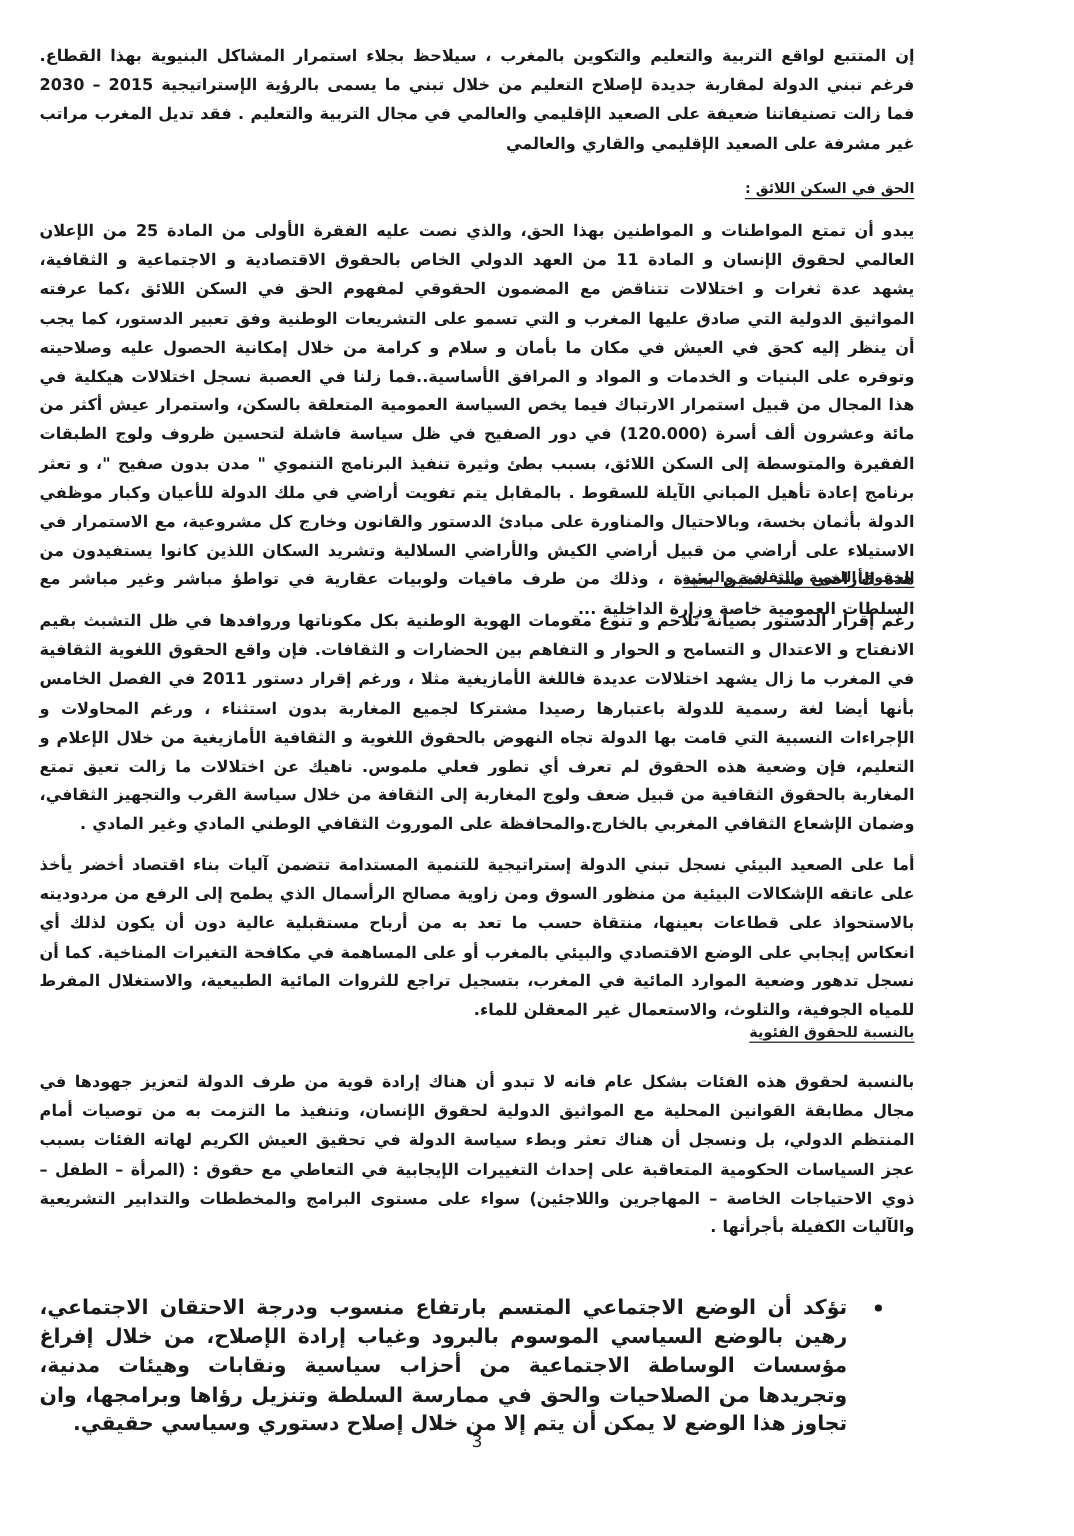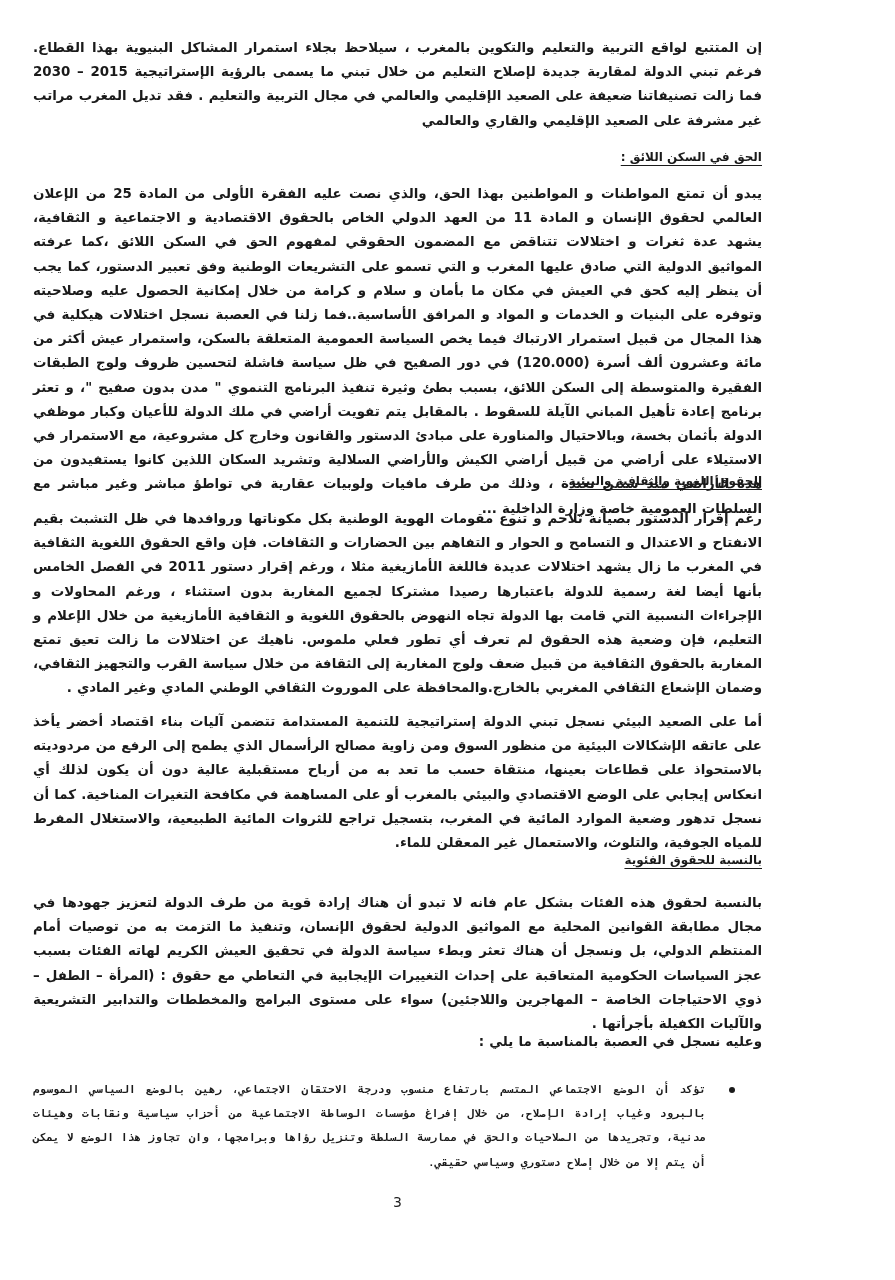--- a/index.html
+++ b/index.html
@@ -45,27 +45,26 @@
     }
     .bullet-list {
       position: absolute;
       left: 33px;
       right: 33px;
       list-style: none;
     }
     .bullet-item {
       position: relative;
       padding-right: 56px;
-      font-size: 11px;
+      font-size: 17px;
       font-weight: bold;
       line-height: 24.2px;
       text-align: justify;
       text-align-last: right;
       letter-spacing: -0.15px;
-      font-family: Liberation Mono, monospace;
     }
     .bullet-dot {
       position: absolute;
       right: 27px;
       top: 9px;
       width: 6px;
       height: 6px;
       border-radius: 50%;
       background: #1a1a1a;
     }
@@ -90,21 +89,20 @@
 
   <h2 class="heading" style="top:146px;">الحق في السكن اللائق :</h2>
   <p class="para" style="top:182px;">يبدو أن تمتع المواطنات و المواطنين بهذا الحق، والذي نصت عليه الفقرة الأولى من المادة 25 من الإعلان العالمي لحقوق الإنسان و المادة 11 من العهد الدولي الخاص بالحقوق الاقتصادية و الاجتماعية و الثقافية، يشهد عدة ثغرات و اختلالات تتناقض مع المضمون الحقوقي لمفهوم الحق في السكن اللائق ،كما عرفته المواثيق الدولية التي صادق عليها المغرب و التي تسمو على التشريعات الوطنية وفق تعبير الدستور، كما يجب أن ينظر إليه كحق في العيش في مكان ما بأمان و سلام و كرامة من خلال إمكانية الحصول عليه وصلاحيته وتوفره على البنيات و الخدمات و المواد و المرافق الأساسية..فما زلنا في العصبة نسجل اختلالات هيكلية في هذا المجال من قبيل استمرار الارتباك فيما يخص السياسة العمومية المتعلقة بالسكن، واستمرار عيش أكثر من مائة وعشرون ألف أسرة (120.000) في دور الصفيح في ظل سياسة فاشلة لتحسين ظروف ولوج الطبقات الفقيرة والمتوسطة إلى السكن اللائق، بسبب بطئ وثيرة تنفيذ البرنامج التنموي " مدن بدون صفيح "، و تعثر برنامج إعادة تأهيل المباني الآيلة للسقوط . بالمقابل يتم تفويت أراضي في ملك الدولة للأعيان وكبار موظفي الدولة بأثمان بخسة، وبالاحتيال والمناورة على مبادئ الدستور والقانون وخارج كل مشروعية، مع الاستمرار في الاستيلاء على أراضي من قبيل أراضي الكيش والأراضي السلالية وتشريد السكان اللذين كانوا يستفيدون من هذه الأراضي منذ سنين بعيدة ، وذلك من طرف مافيات ولوبيات عقارية في تواطؤ مباشر وغير مباشر مع السلطات العمومية خاصة وزارة الداخلية ...</p>
 
   <h2 class="heading" style="top:470px;">الحقوق اللغوية والثقافية والبيئية</h2>
   <p class="para" style="top:507px;">رغم إقرار الدستور بصيانة تلاحم و تنوع مقومات الهوية الوطنية بكل مكوناتها وروافدها في ظل التشبث بقيم الانفتاح و الاعتدال و التسامح و الحوار و التفاهم بين الحضارات و الثقافات. فإن واقع الحقوق اللغوية الثقافية في المغرب ما زال يشهد اختلالات عديدة فاللغة الأمازيغية مثلا ، ورغم إقرار دستور 2011 في الفصل الخامس بأنها أيضا لغة رسمية للدولة باعتبارها رصيدا مشتركا لجميع المغاربة بدون استثناء ، ورغم المحاولات و الإجراءات النسبية التي قامت بها الدولة تجاه النهوض بالحقوق اللغوية و الثقافية الأمازيغية من خلال الإعلام و التعليم، فإن وضعية هذه الحقوق لم تعرف أي تطور فعلي ملموس. ناهيك عن اختلالات ما زالت تعيق تمتع المغاربة بالحقوق الثقافية من قبيل ضعف ولوج المغاربة إلى الثقافة من خلال سياسة القرب والتجهيز الثقافي، وضمان الإشعاع الثقافي المغربي بالخارج.والمحافظة على الموروث الثقافي الوطني المادي وغير المادي .</p>
   <p class="para" style="top:710px;">أما على الصعيد البيئي نسجل تبني الدولة إستراتيجية للتنمية المستدامة تتضمن آليات بناء اقتصاد أخضر يأخذ على عاتقه الإشكالات البيئية من منظور السوق ومن زاوية مصالح الرأسمال الذي يطمح إلى الرفع من مردوديته بالاستحواذ على قطاعات بعينها، منتقاة حسب ما تعد به من أرباح مستقبلية عالية دون أن يكون لذلك أي انعكاس إيجابي على الوضع الاقتصادي والبيئي بالمغرب أو على المساهمة في مكافحة التغيرات المناخية. كما أن نسجل تدهور وضعية الموارد المائية في المغرب، بتسجيل تراجع للثروات المائية الطبيعية، والاستغلال المفرط للمياه الجوفية، والتلوث، والاستعمال غير المعقلن للماء.</p>
 
   <h2 class="heading" style="top:849px;">بالنسبة للحقوق الفئوية</h2>
   <p class="para" style="top:891px;">بالنسبة لحقوق هذه الفئات بشكل عام فانه لا تبدو أن هناك إرادة قوية من طرف الدولة لتعزيز جهودها في مجال مطابقة القوانين المحلية مع المواثيق الدولية لحقوق الإنسان، وتنفيذ ما التزمت به من توصيات أمام المنتظم الدولي، بل ونسجل أن هناك تعثر وبطء سياسة الدولة في تحقيق العيش الكريم لهاته الفئات بسبب عجز السياسات الحكومية المتعاقبة على إحداث التغييرات الإيجابية في التعاطي مع حقوق : (المرأة – الطفل – ذوي الاحتياجات الخاصة – المهاجرين واللاجئين) سواء على مستوى البرامج والمخططات والتدابير التشريعية والآليات الكفيلة بأجرأتها .</p>
-  <p class="para" style="top:1030px;">وعليه نسجل في العصبة بالمناسبة ما يلي :</p>
 
   <ul class="bullet-list" style="top:1078px;">
     <li class="bullet-item">
       <span class="bullet-dot"></span>
       <span>تؤكد أن الوضع الاجتماعي المتسم بارتفاع منسوب ودرجة الاحتقان الاجتماعي، رهين بالوضع السياسي الموسوم بالبرود وغياب إرادة الإصلاح، من خلال إفراغ مؤسسات الوساطة الاجتماعية من أحزاب سياسية ونقابات وهيئات مدنية، وتجريدها من الصلاحيات والحق في ممارسة السلطة وتنزيل رؤاها وبرامجها، وان تجاوز هذا الوضع لا يمكن أن يتم إلا من خلال إصلاح دستوري وسياسي حقيقي.</span>
     </li>
   </ul>
 
   <div class="page-number">3</div>
 </div>

